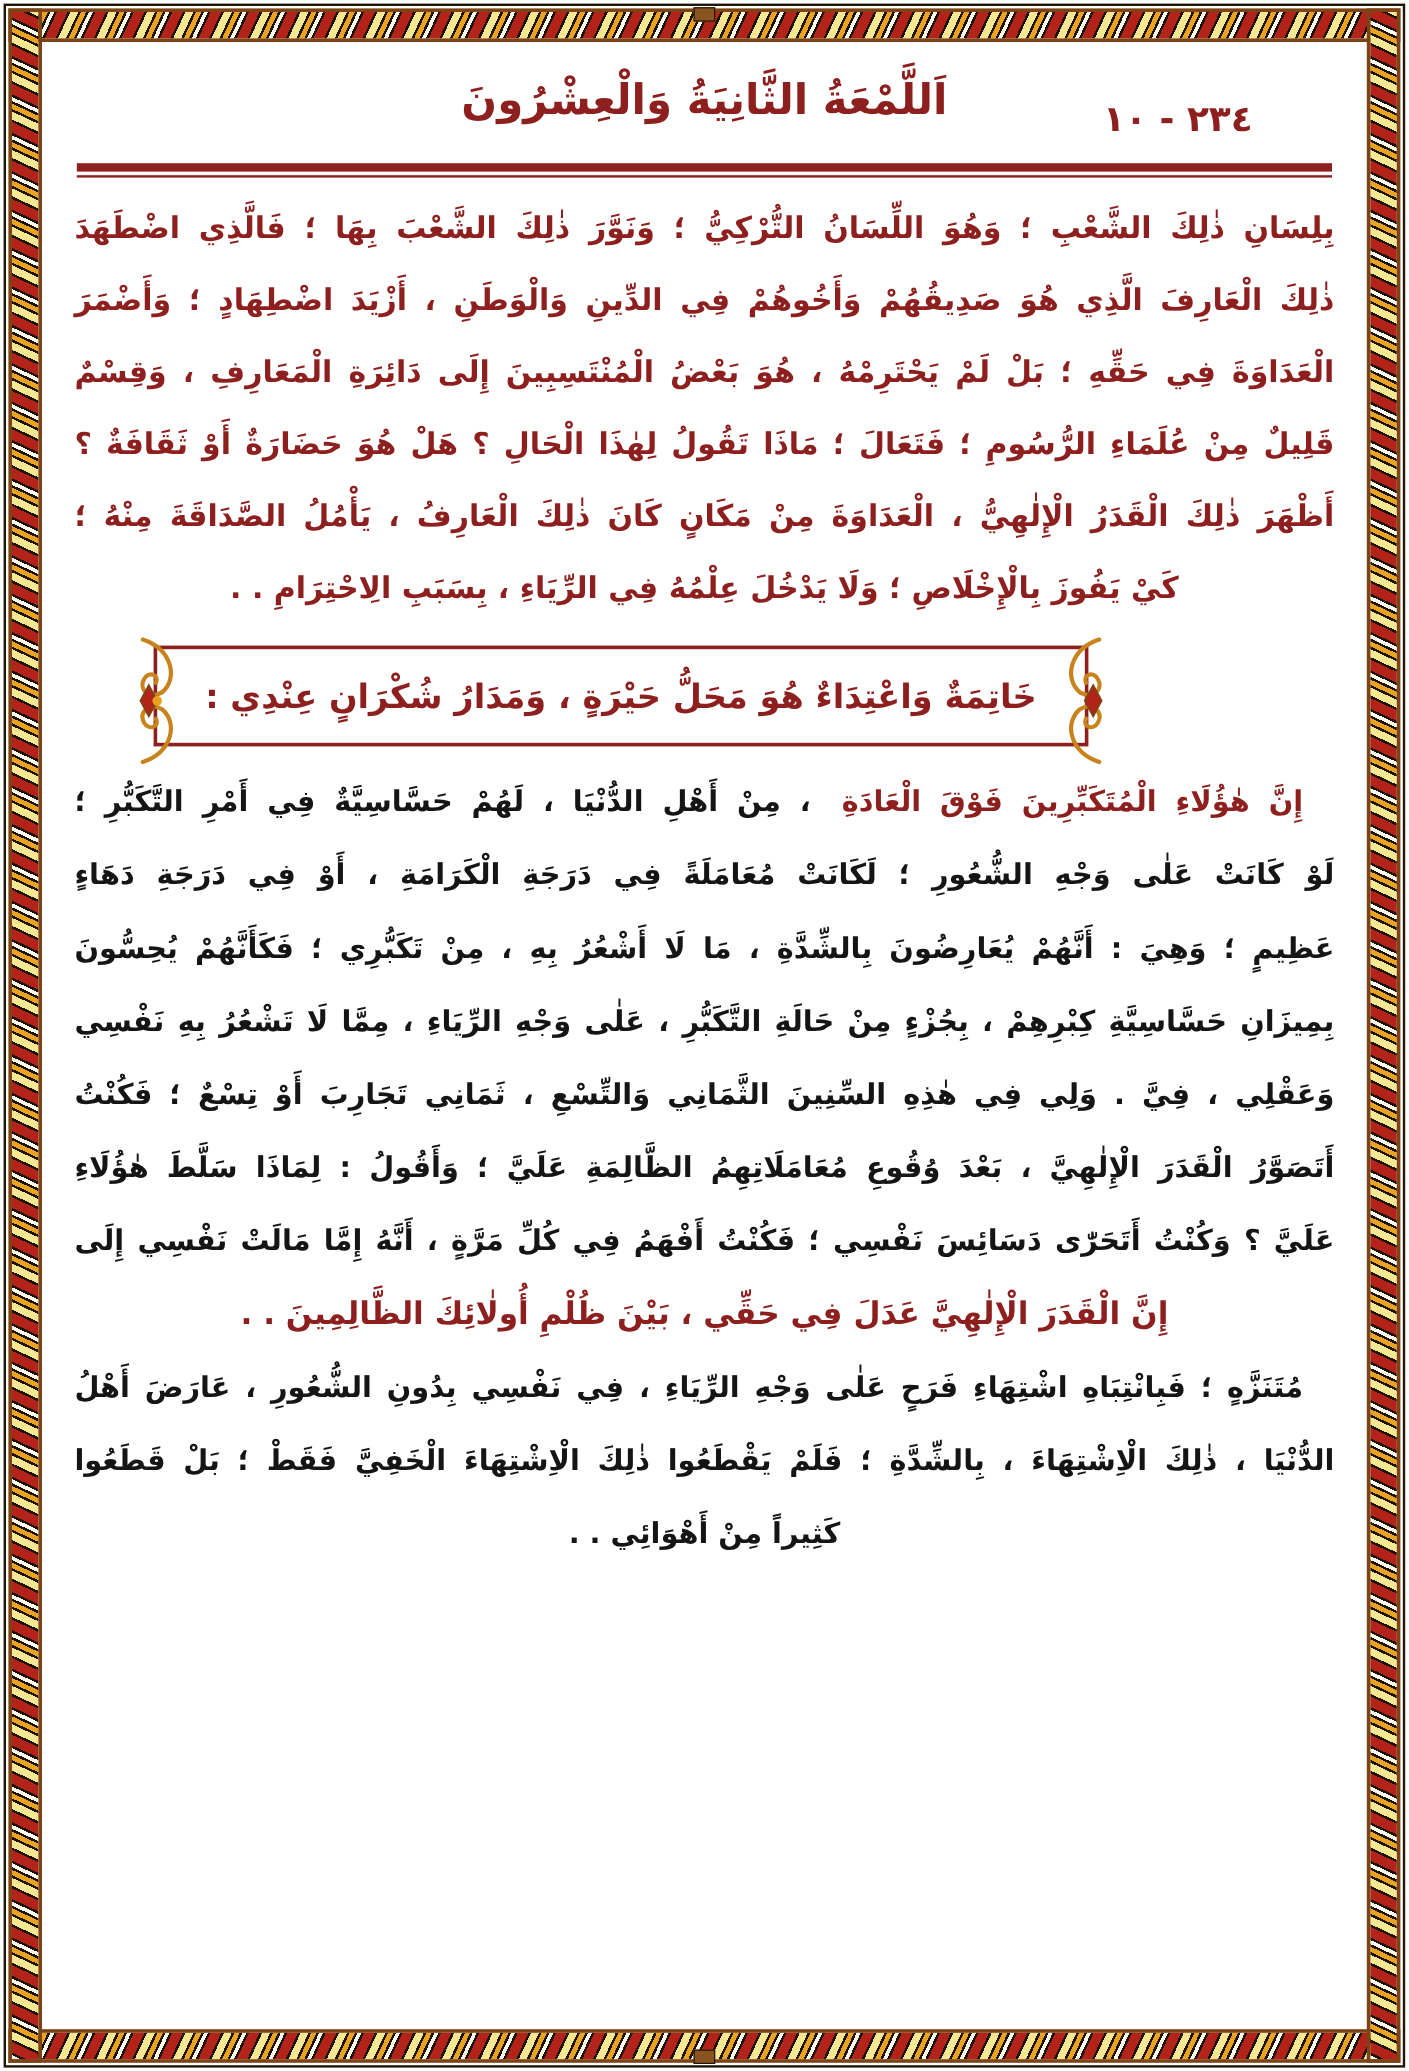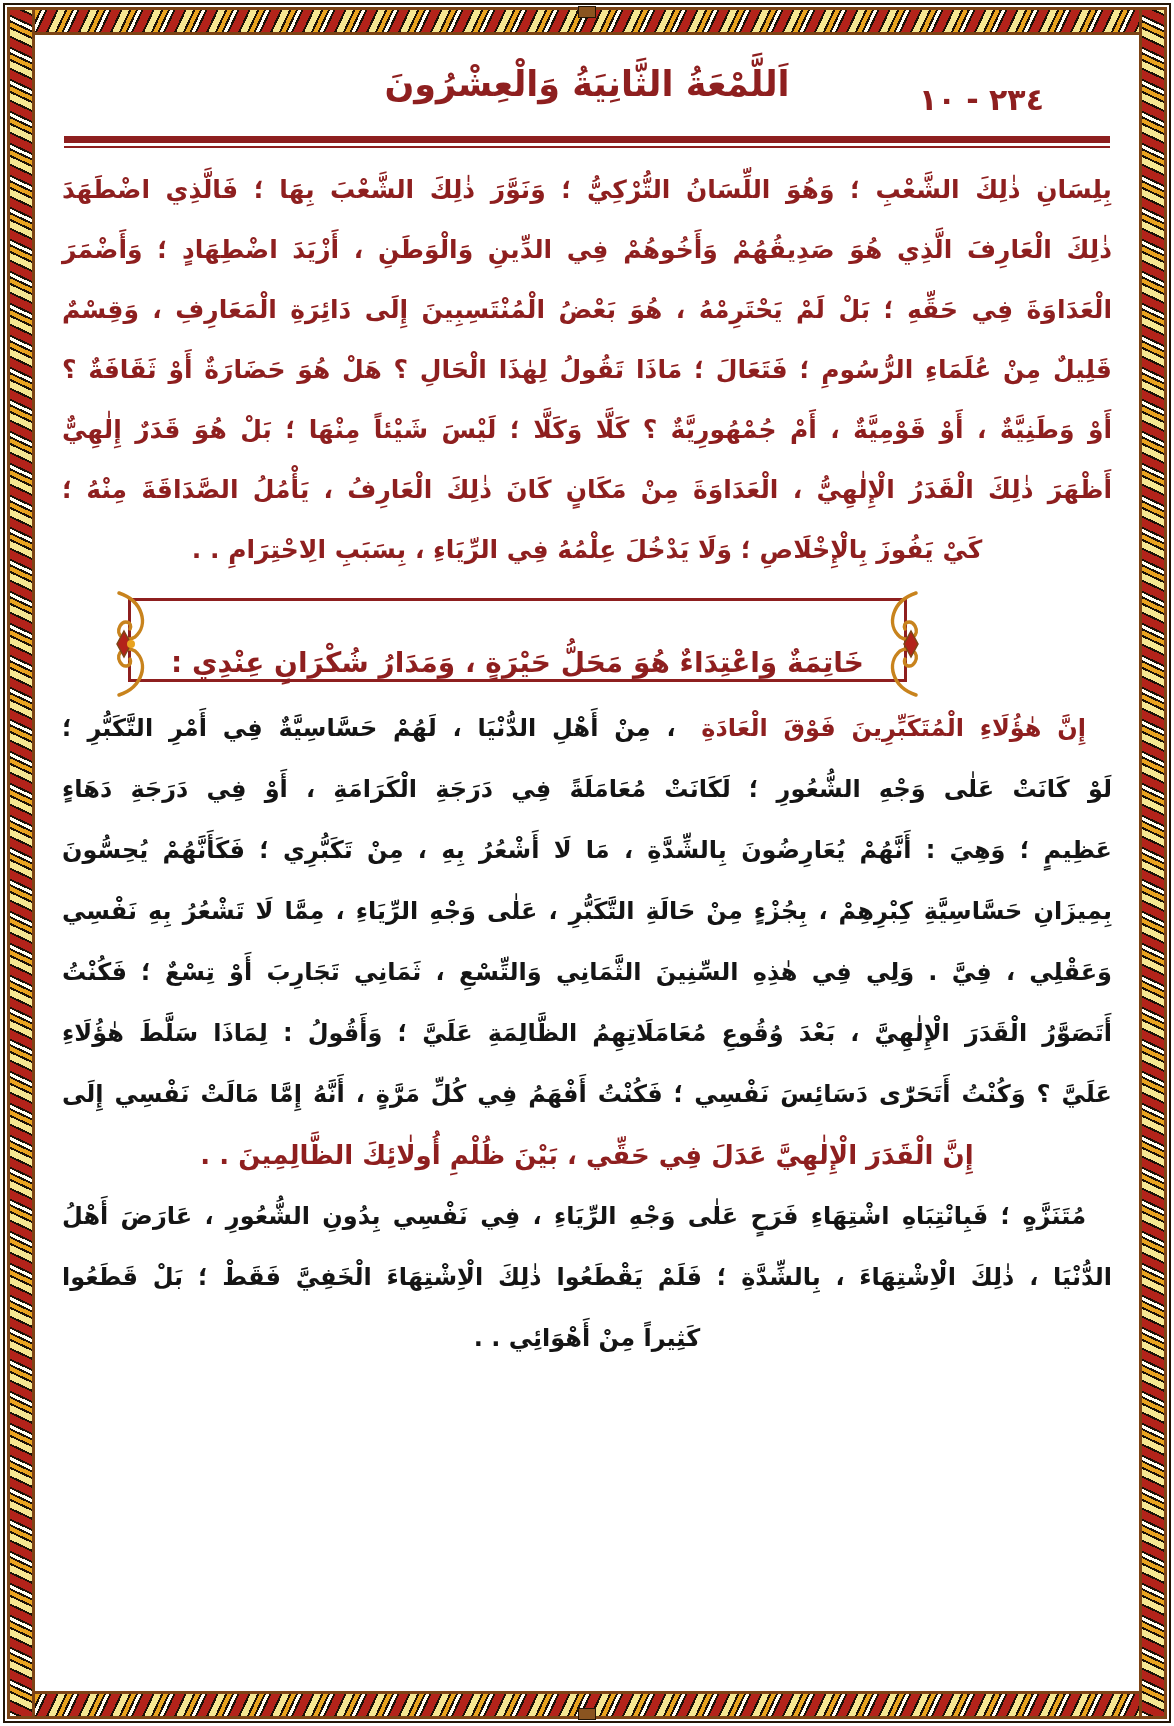--- a/index.html
+++ b/index.html
@@ -48,21 +48,21 @@
 
   .intro{margin-top:12px;color:var(--red);font-weight:bold;font-size:25px;}
   .intro .line{line-height:60px;}
 
   .line{text-align:justify;text-align-last:justify;text-justify:inter-word;white-space:nowrap;}
   .line.center{text-align:center;text-align-last:center;}
   .red{color:var(--red);margin-left:10px;}
 
   
   .heading-box{position:relative;margin:18px 205px 16px 66px;height:84px;
-               border:3px solid var(--red);display:flex;align-items:flex-end;justify-content:center;
+               border:3px solid var(--red);display:flex;align-items:center;justify-content:center;
                padding:0 34px;box-sizing:border-box;}
   .heading-text{color:var(--red);font-size:28px;font-weight:bold;white-space:nowrap;}
   .flourish{position:absolute;top:-12px;height:110px;width:52px;}
   .flourish.l{right:-26px;}   
   .flourish.r{left:-26px;}
 
   
   .body-text{margin-top:4px;color:var(--ink);font-weight:bold;font-size:24px;}
   .body-text .line{line-height:61px;}
   .judgment{color:var(--red);font-size:26px;line-height:64px;}
@@ -90,21 +90,20 @@
   <div class="double-rule">
     <div class="thick"></div>
     <div class="thin"></div>
   </div>
 
   <div class="intro">
       <div class="line"><span>بِلِسَانِ ذٰلِكَ الشَّعْبِ ؛ وَهُوَ اللِّسَانُ التُّرْكِيُّ ؛ وَنَوَّرَ ذٰلِكَ الشَّعْبَ بِهَا ؛ فَالَّذِي اضْطَهَدَ</span></div>
       <div class="line"><span>ذٰلِكَ الْعَارِفَ الَّذِي هُوَ صَدِيقُهُمْ وَأَخُوهُمْ فِي الدِّينِ وَالْوَطَنِ ، أَزْيَدَ اضْطِهَادٍ ؛ وَأَضْمَرَ</span></div>
       <div class="line"><span>الْعَدَاوَةَ فِي حَقِّهِ ؛ بَلْ لَمْ يَحْتَرِمْهُ ، هُوَ بَعْضُ الْمُنْتَسِبِينَ إِلَى دَائِرَةِ الْمَعَارِفِ ، وَقِسْمٌ</span></div>
       <div class="line"><span>قَلِيلٌ مِنْ عُلَمَاءِ الرُّسُومِ ؛ فَتَعَالَ ؛ مَاذَا تَقُولُ لِهٰذَا الْحَالِ ؟ هَلْ هُوَ حَضَارَةٌ أَوْ ثَقَافَةٌ ؟</span></div>
-      <div class="line"><span>أَوْ وَطَنِيَّةٌ ، أَوْ قَوْمِيَّةٌ ، أَمْ جُمْهُورِيَّةٌ ؟ كَلَّا وَكَلَّا ؛ لَيْسَ شَيْئاً مِنْهَا ؛ بَلْ هُوَ قَدَرٌ إِلٰهِيٌّ</span></div>
       <div class="line"><span>أَظْهَرَ ذٰلِكَ الْقَدَرُ الْإِلٰهِيُّ ، الْعَدَاوَةَ مِنْ مَكَانٍ كَانَ ذٰلِكَ الْعَارِفُ ، يَأْمُلُ الصَّدَاقَةَ مِنْهُ ؛</span></div>
       <div class="line center"><span>كَيْ يَفُوزَ بِالْإِخْلَاصِ ؛ وَلَا يَدْخُلَ عِلْمُهُ فِي الرِّيَاءِ ، بِسَبَبِ الِاحْتِرَامِ . .</span></div>
     </div>
 
   <div class="heading-box">
     <svg class="flourish l" viewBox="0 0 52 110">
       <path d="M38 4 C14 12 8 36 22 48 C32 54 42 46 37 37 C33 30 24 33 27 40" stroke="#c8831d" fill="none" stroke-width="3.5" stroke-linecap="round"></path>
       <path d="M38 106 C14 98 8 74 22 62 C32 56 42 64 37 73 C33 80 24 77 27 70" stroke="#c8831d" fill="none" stroke-width="3.5" stroke-linecap="round"></path>
       <path d="M33 42 L40 55 L33 68 L26 55 Z" fill="#b3231a" stroke="#7c4416" stroke-width="1.5"></path>
     </svg>

